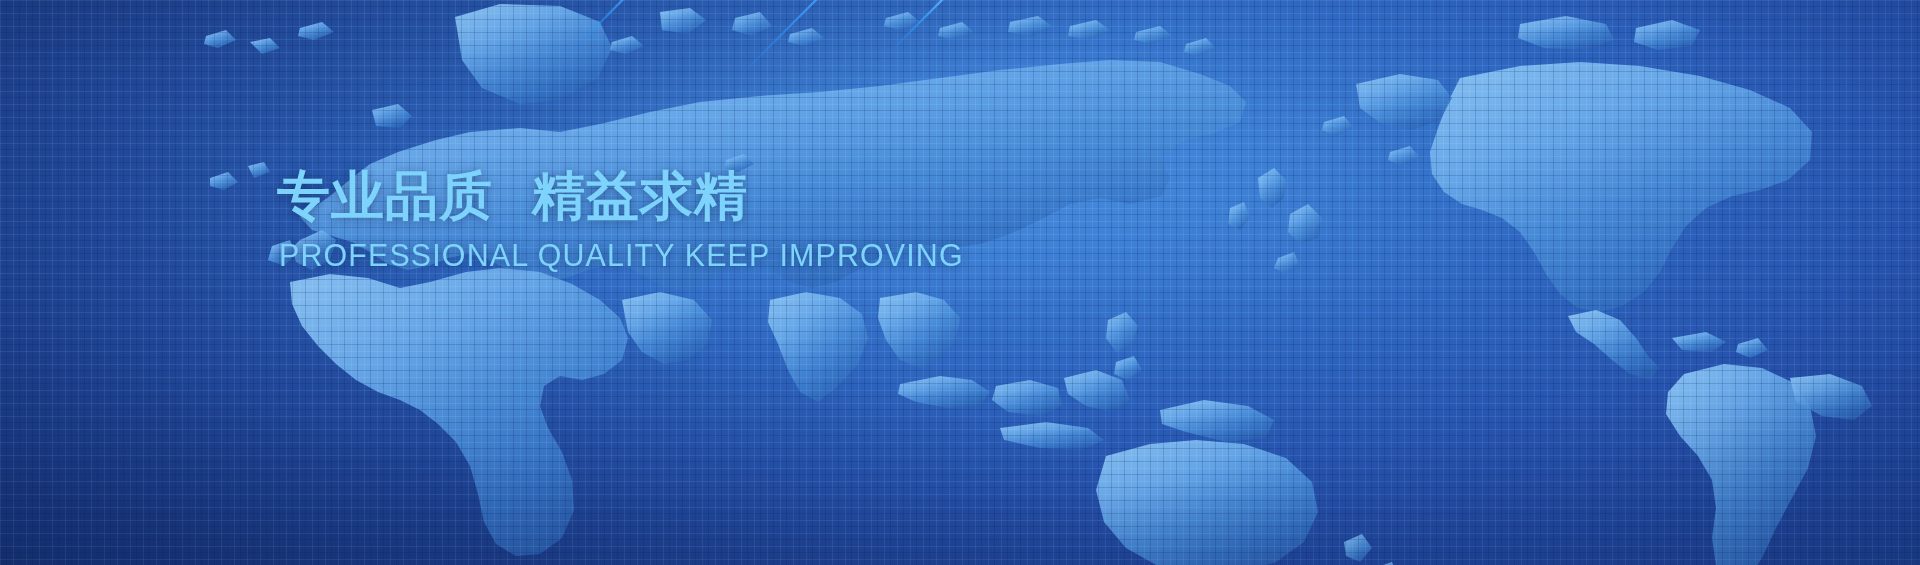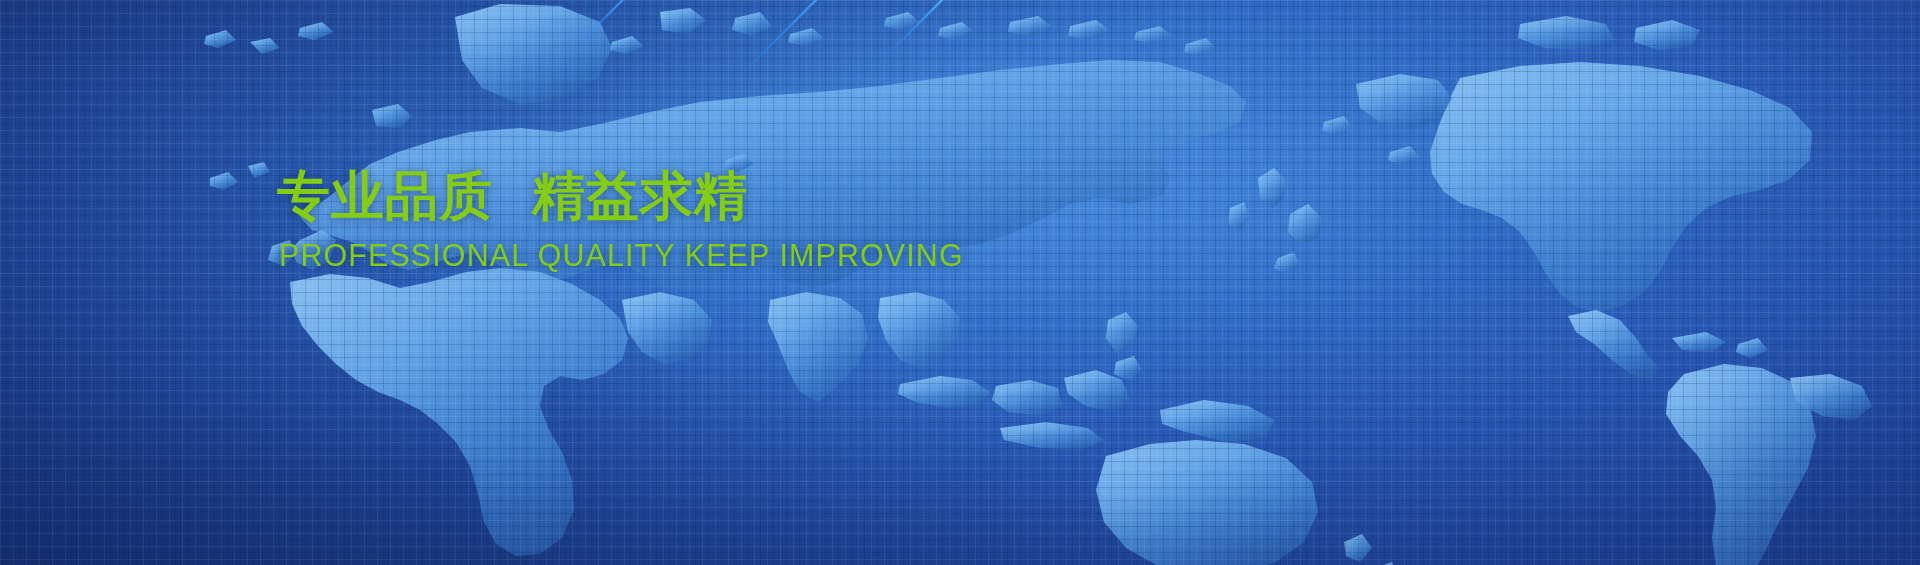--- a/index.html
+++ b/index.html
@@ -82,21 +82,21 @@
         rgba(6,20,58,0.42) 88%,
         rgba(5,17,52,0.60) 100%);
   }
 
   
   #headline-block {
     position: absolute;
     left: 277px;
     top: 168px;
     z-index: 20;
-    color: #84cc16;
+    color: #7dd3fc;
     text-shadow: 0 1px 10px rgba(8,28,74,0.45);
   }
   #headline-cn {
     font-size: 53px;
     font-weight: 700;
     letter-spacing: 1px;
     line-height: 1.06;
     margin: 0;
     white-space: pre;
     font-family: "DejaVu Sans", "Liberation Sans", sans-serif;

